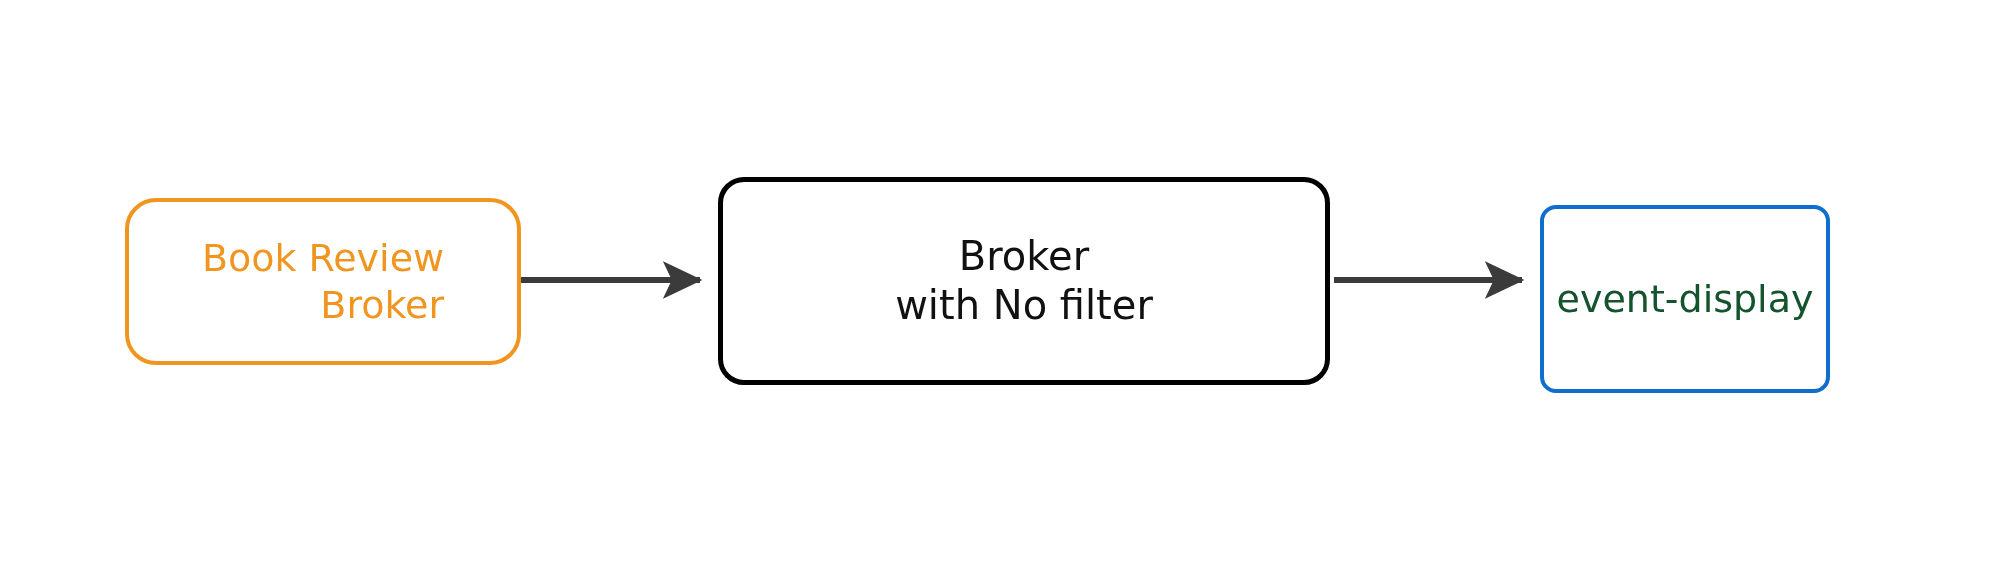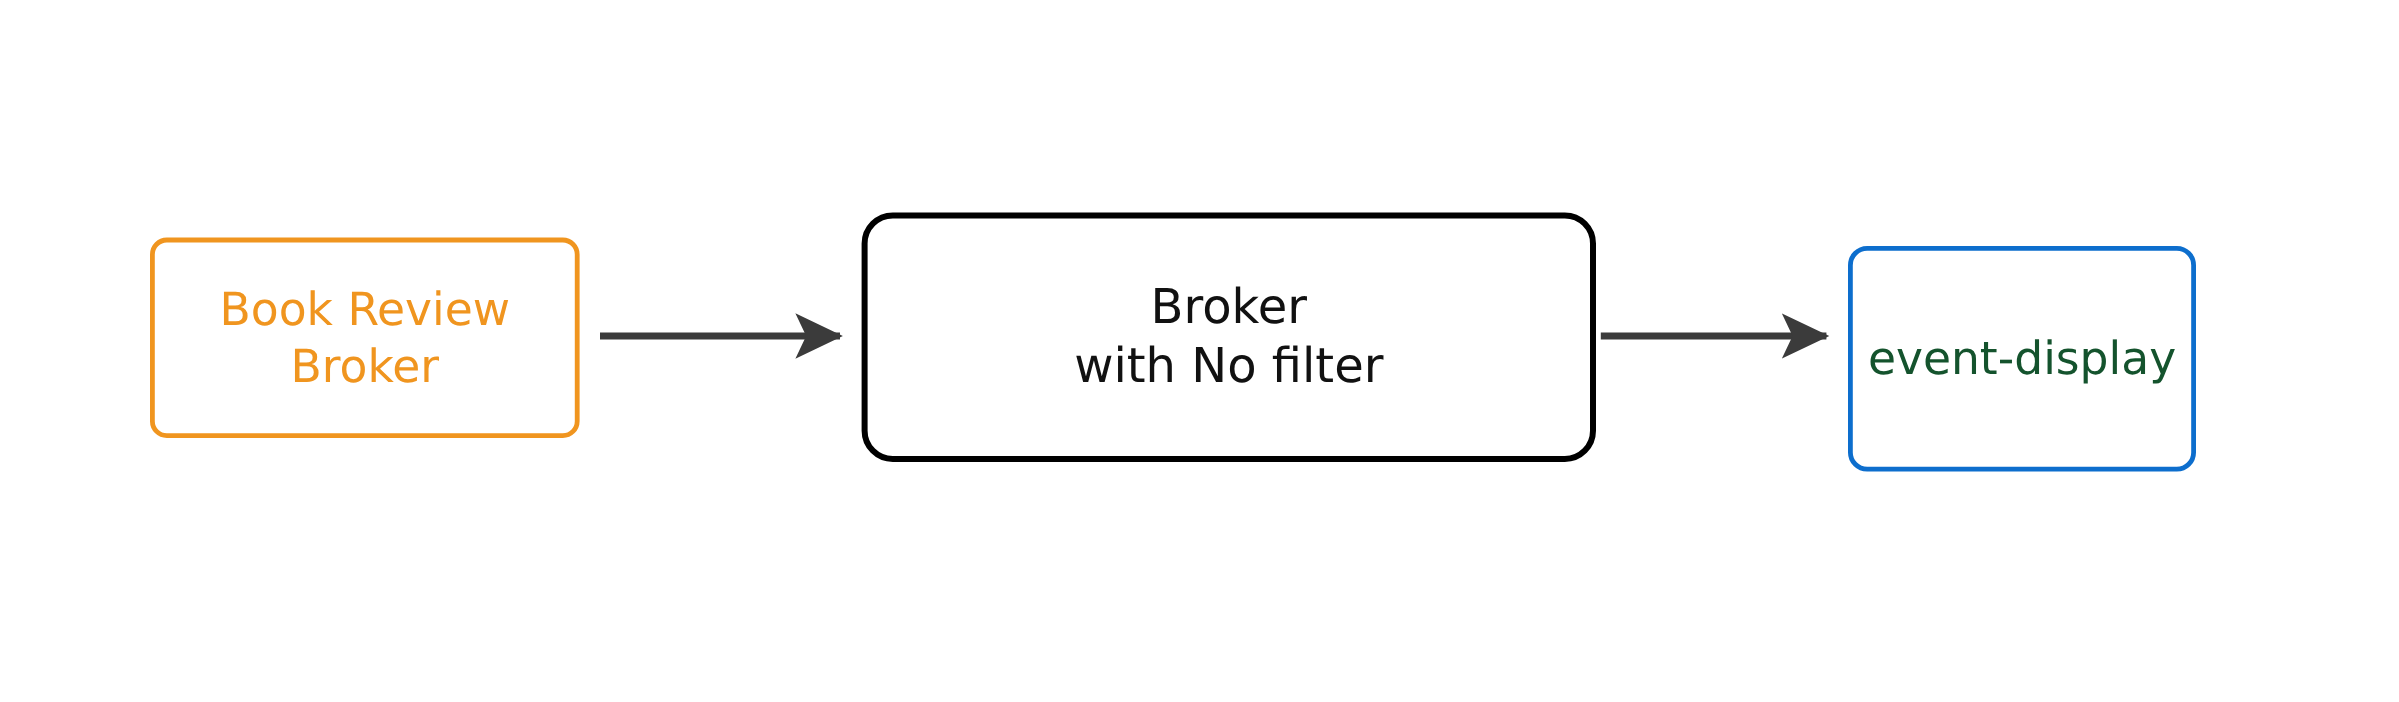--- a/index.html
+++ b/index.html
@@ -32,26 +32,27 @@
     align-items: center;
     justify-content: center;
     text-align: center;
     background: #ffffff;
     line-height: 1.22;
     white-space: pre-line;
   }
   .node-source {
     left: 125px;
     top: 198px;
-    width: 358px;
+    width: 396px;
     height: 167px;
     border: 4px solid #f0951f;
-    border-radius: 14px;
+    border-radius: 31px;
     color: #f0951f;
     font-size: 38px;
+    text-align: right;
   }
   .node-trigger {
     left: 718px;
     top: 177px;
     width: 612px;
     height: 208px;
     border: 5px solid #000000;
     border-radius: 26px;
     color: #111111;
     font-size: 40px;

